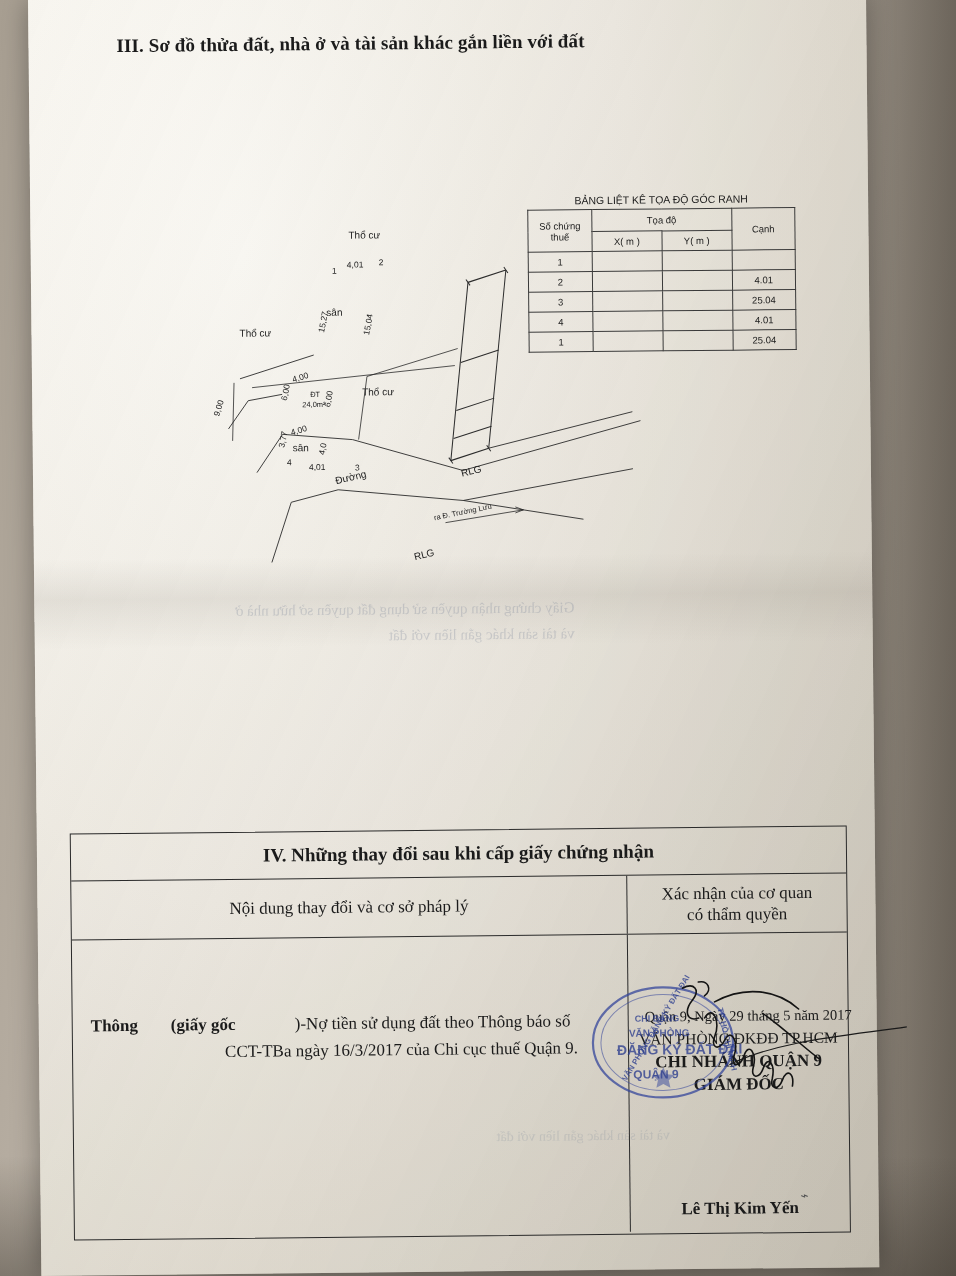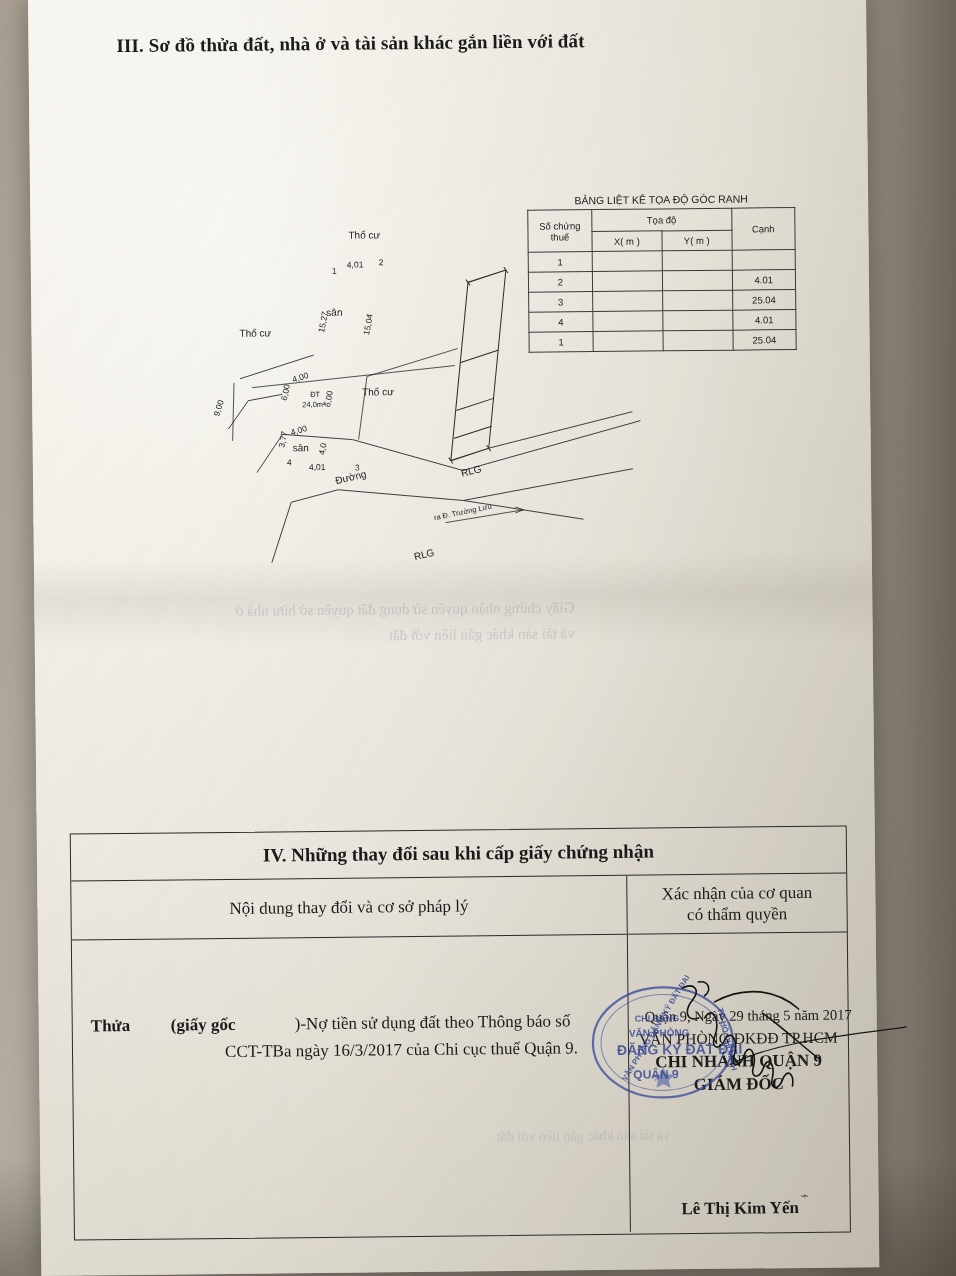--- a/index.html
+++ b/index.html
@@ -298,21 +298,21 @@
       <div class="c-left">Nội dung thay đổi và cơ sở pháp lý</div>
       <div class="c-right">
         <div>
           <div>Xác nhận của cơ quan</div>
           <div>có thẩm quyền</div>
         </div>
       </div>
     </div>
     <div class="r3">
       <div class="c-left3">
-        <div class="thua-label">Thửa</div>
+        <div class="thua-label">Thông</div>
         <div class="thua-goc">(giấy gốc</div>
         <div class="body-l1">)-Nợ tiền sử dụng đất theo Thông báo số</div>
         <div class="body-l2">CCT-TBa ngày 16/3/2017 của Chi cục thuế Quận 9.</div>
       </div>
       <div class="c-right3">
         <div class="conf-date">Quận 9, Ngày  29 tháng 5 năm 2017</div>
         <div class="conf-office">VĂN PHÒNG ĐKĐĐ TP.HCM</div>
         <div class="conf-branch">CHI NHÁNH QUẬN 9</div>
         <div class="conf-director">GIÁM ĐỐC</div>
         <div class="conf-name">Lê Thị Kim Yến</div>

